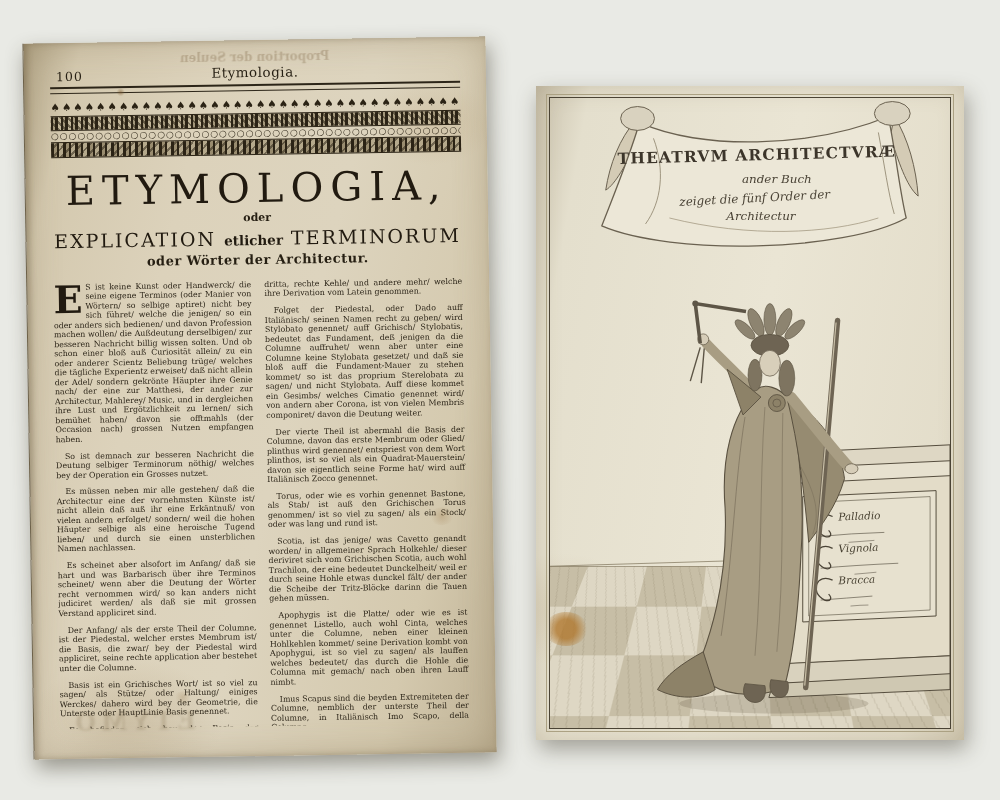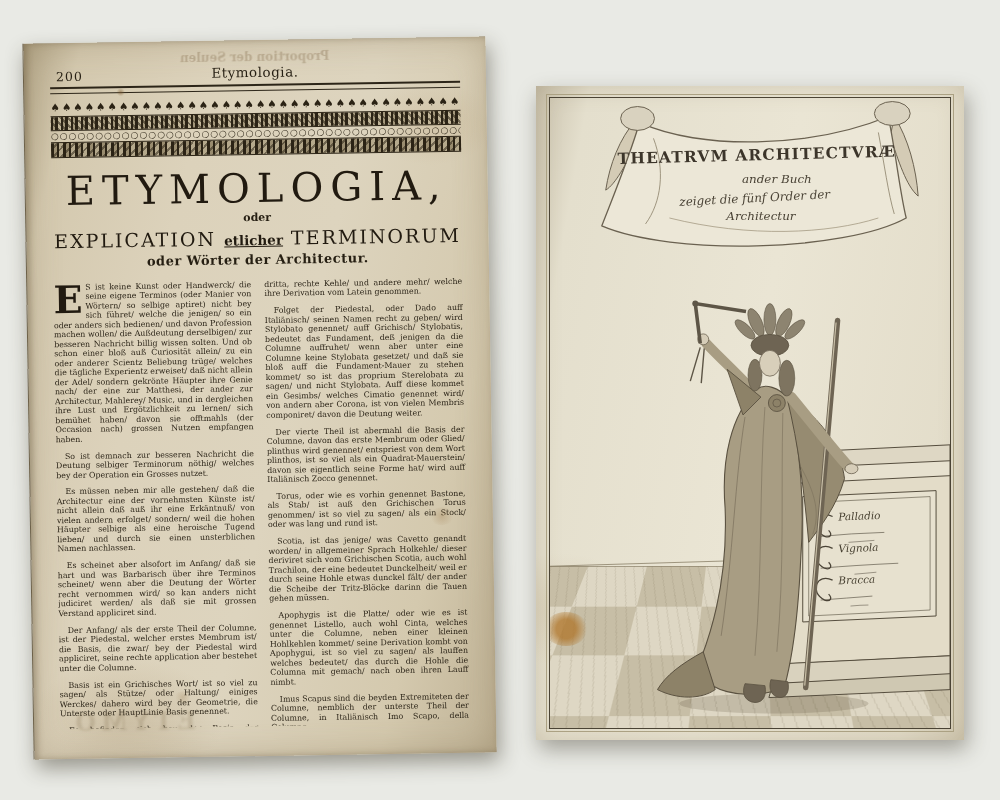--- a/index.html
+++ b/index.html
@@ -44,21 +44,21 @@
   .orn-lace2{
     height:14px;border-top:1px solid #2b2315;border-bottom:1px solid #2b2315;
     background:
       repeating-linear-gradient(-45deg, rgba(43,35,21,.5) 0 2px, transparent 2px 6px),
       repeating-linear-gradient(90deg,#2b2315 0 3px,#998c6f 3px 6px,#2b2315 6px 8px,#b5a98c 8px 12px);
   }
   .title-block{text-align:center;margin-top:13px;}
   .title-1{font-size:40px;letter-spacing:7px;line-height:1.02;color:#211a10;}
   .title-2{font-size:11px;font-weight:bold;margin-top:2px;}
   .title-3{margin-top:3px;font-size:19px;letter-spacing:2px;color:#211a10;white-space:nowrap;}
-  .title-3 .small{font-size:13.5px;font-weight:bold;letter-spacing:0;text-decoration:underline;}
+  .title-3 .small{font-size:13.5px;font-weight:bold;letter-spacing:0;}
   .title-4{font-size:13px;font-weight:bold;margin-top:3px;letter-spacing:.5px;}
   .cols{display:flex;gap:13px;margin-top:13px;height:446px;overflow:hidden;}
   .col{width:198px;text-align:justify;font-size:7.9px;line-height:1.2;}
   .col p{margin:0 0 7.5px 0;text-indent:9px;}
   .col p.p-first{text-indent:0;}
   .dropcap{float:left;font-size:38px;line-height:.8;font-weight:bold;margin:2px 3px 0 0;color:#211a10;}
   .pl-showthrough-bottom{
     position:absolute;left:36px;bottom:22px;transform:scaleX(-1);
     font-size:24px;font-weight:bold;letter-spacing:5px;color:rgba(125,103,72,.22);filter:blur(1px);
   }
@@ -99,21 +99,21 @@
 </head>
 <body>
 
 <div class="canvas">
 
   <div class="page-left">
     <div class="page-left-inner">
 
       <div class="pl-header">
         <span class="pl-showthrough-top">Proportion der Seulen</span>
-        <span class="pl-pagenum">200</span>
+        <span class="pl-pagenum">100</span>
         <span class="pl-runhead">Etymologia.</span>
       </div>
       <div class="pl-rule"></div>
 
       <div class="orn-band">
         <div class="orn-finials">♠♠♠♠♠♠♠♠♠♠♠♠♠♠♠♠♠♠♠♠♠♠♠♠♠♠♠♠♠♠♠♠♠♠♠♠♠♠♠♠♠♠♠♠♠♠♠♠♠♠♠♠♠♠♠♠♠♠♠♠♠♠♠♠</div>
         <div class="orn-lace"></div>
         <div class="orn-rings">○○○○○○○○○○○○○○○○○○○○○○○○○○○○○○○○○○○○○○○○○○○○○○○○○○○○○○○○○○○○○○○○○○○○○○○○○○○○○○○○○○○○○○○○</div>
         <div class="orn-lace2"></div>
       </div>

